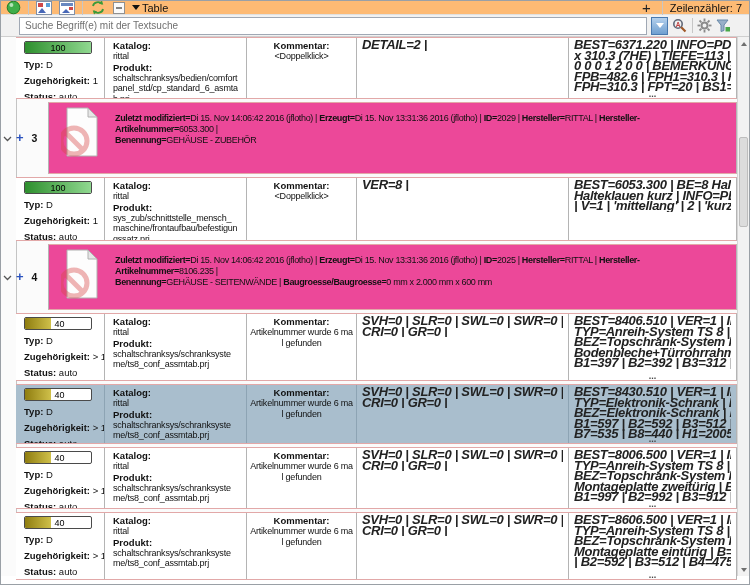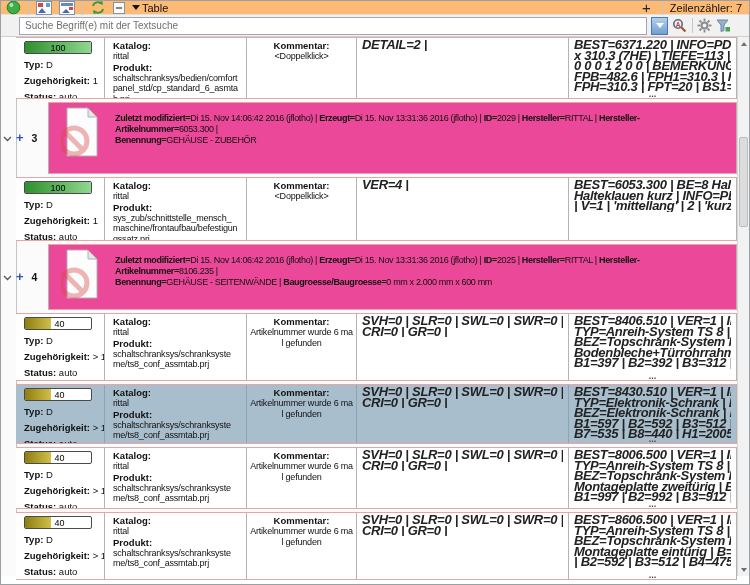--- a/index.html
+++ b/index.html
@@ -247,21 +247,21 @@
             <div class="b">Katalog:</div>
               <div class="val">rittal</div>
             <div class="b">Produkt:</div>
               <div class="val">sys_zub/schnittstelle_mensch_maschine/frontaufbau/befestigungssatz.prj</div>
           </div>
           <div class="cell c-komm">
             <div class="b">Kommentar:</div>
               <div class="val">&lt;Doppelklick&gt;</div>
           </div>
           <div class="cell c-p1">
-              <div class="params">VER=4 |</div>
+              <div class="params">VER=8 |</div>
             </div>
           <div class="cell c-p2">
             <div class="params">BEST=6053.300 | BE=8 Halteklauen mittellang | 8
 Halteklauen kurz | INFO=PDF Katalog | GEW=- |
 | V=1 | 'mittellang' | 2 | 'kurz' | INFOPAGE=hb32_s</div>
           </div>
         </div>
       </div>
 
       <div class="row h66">

